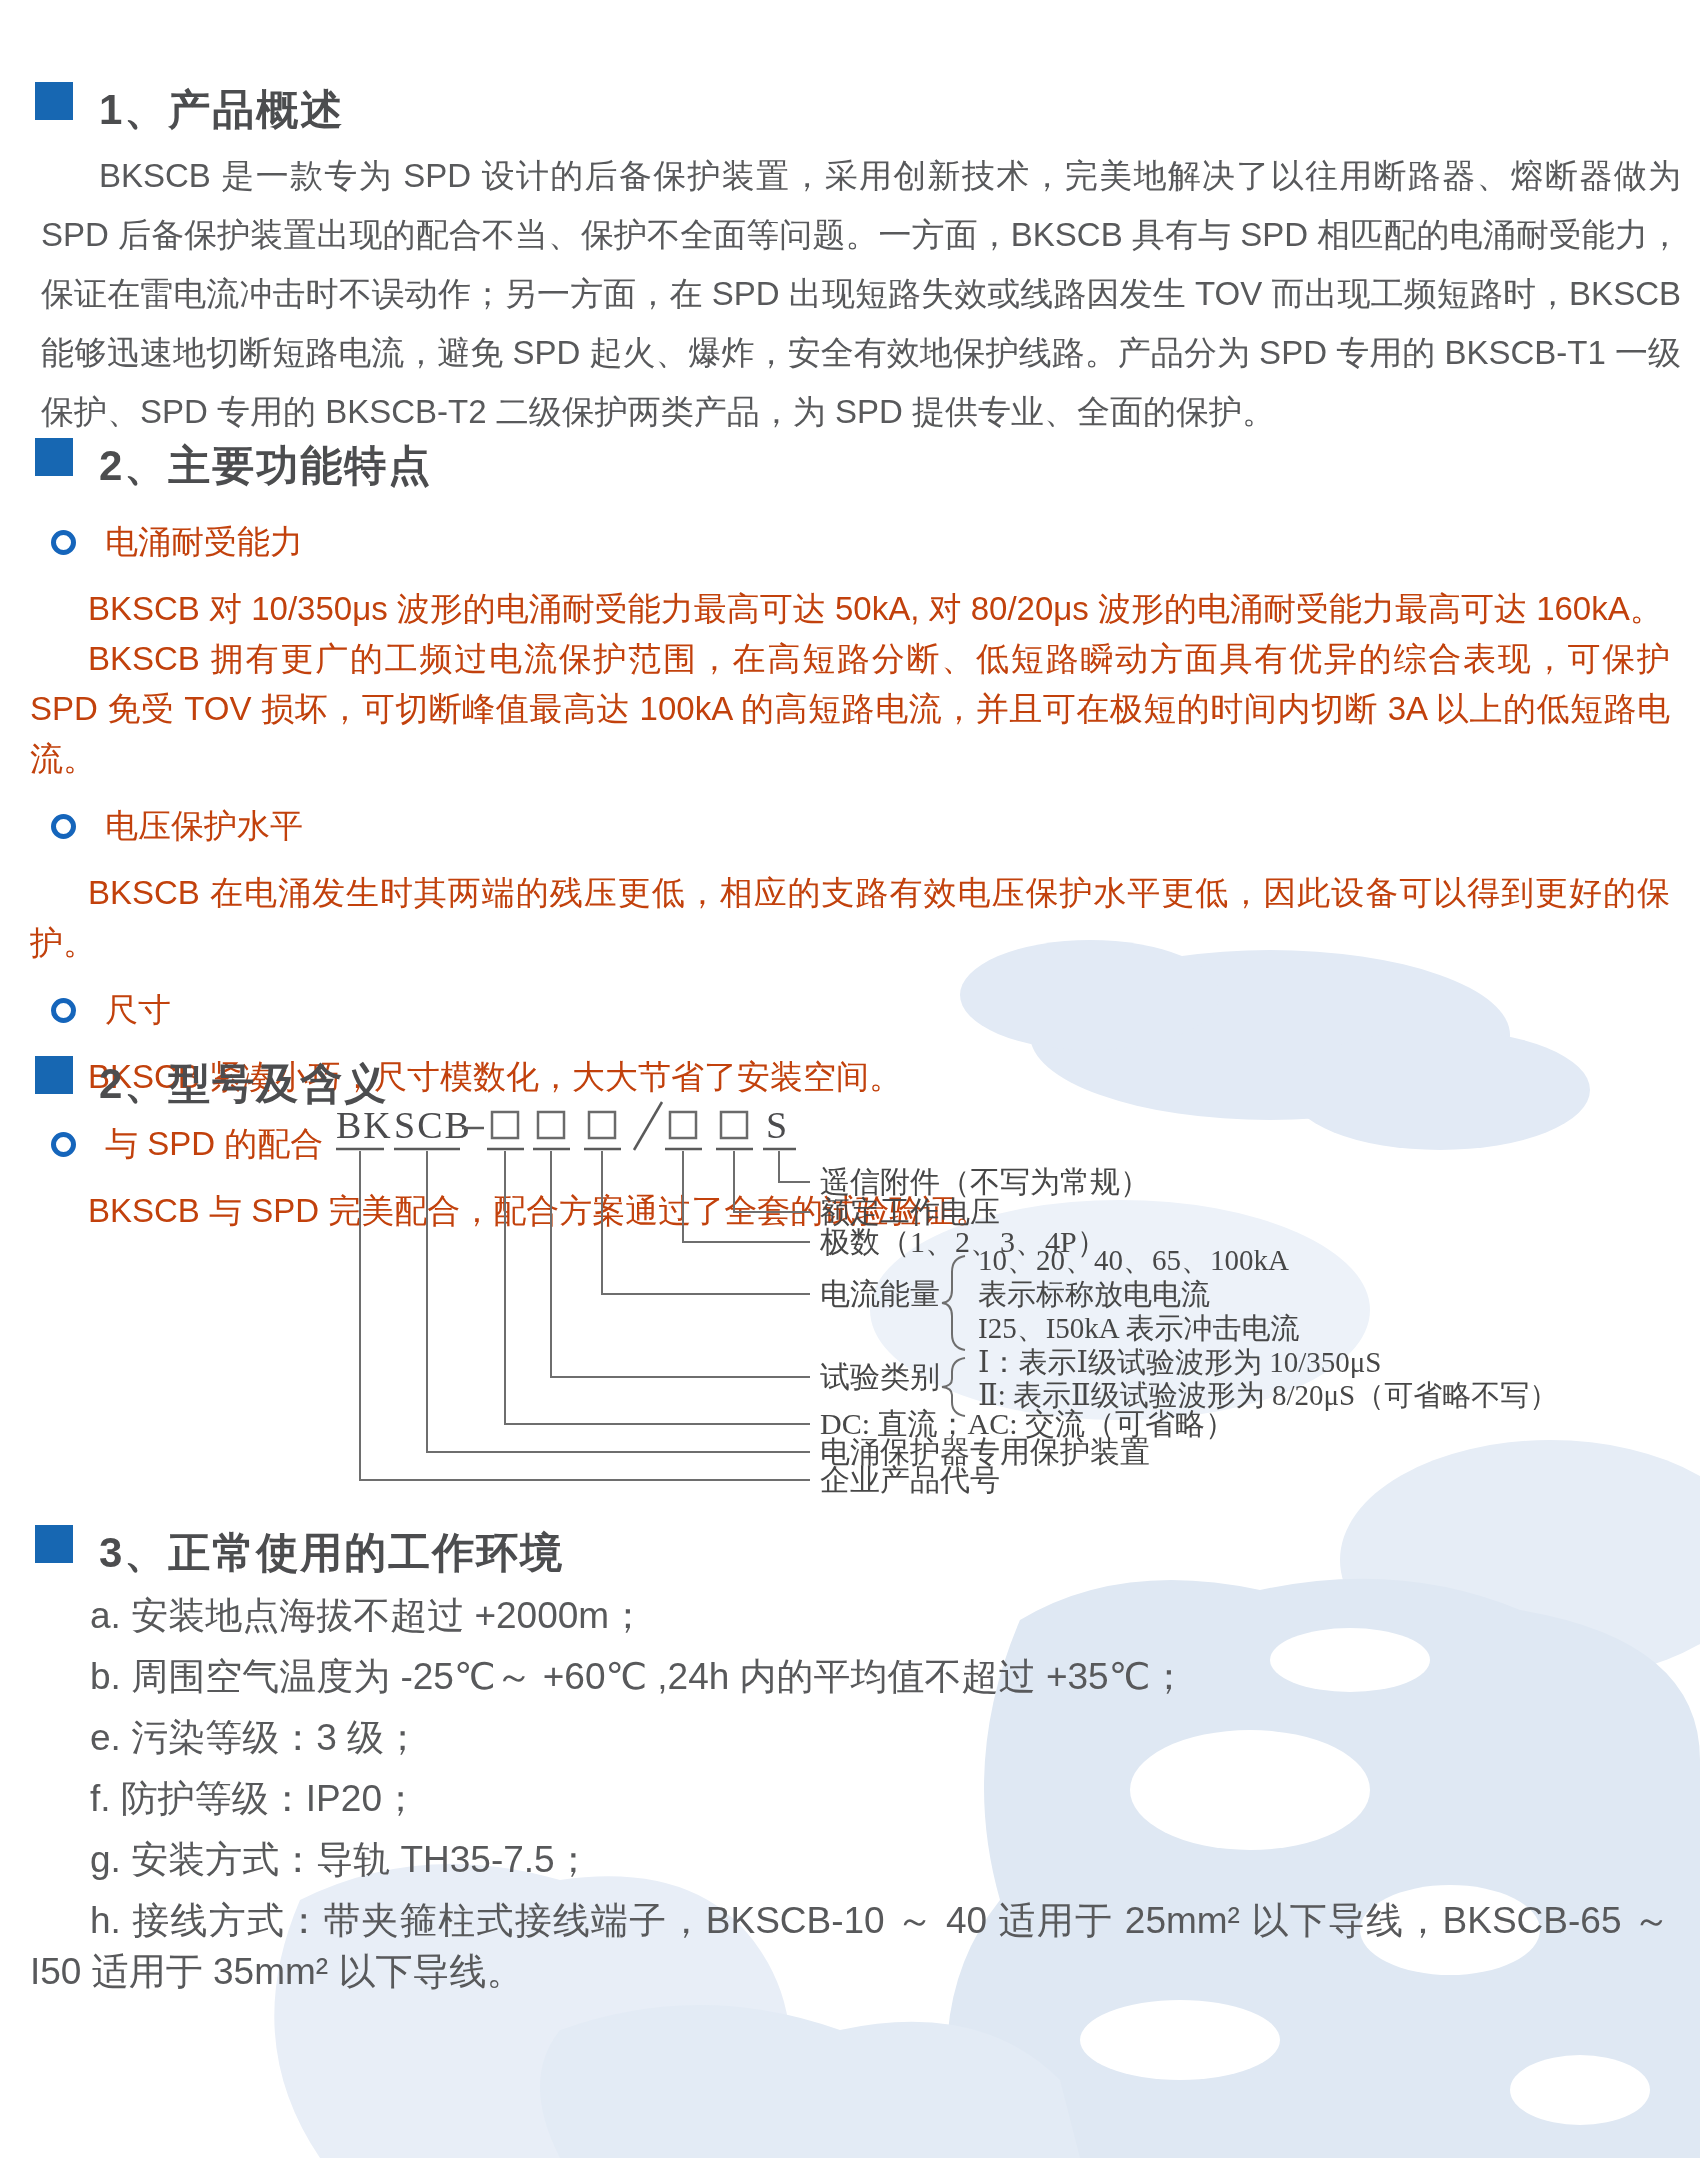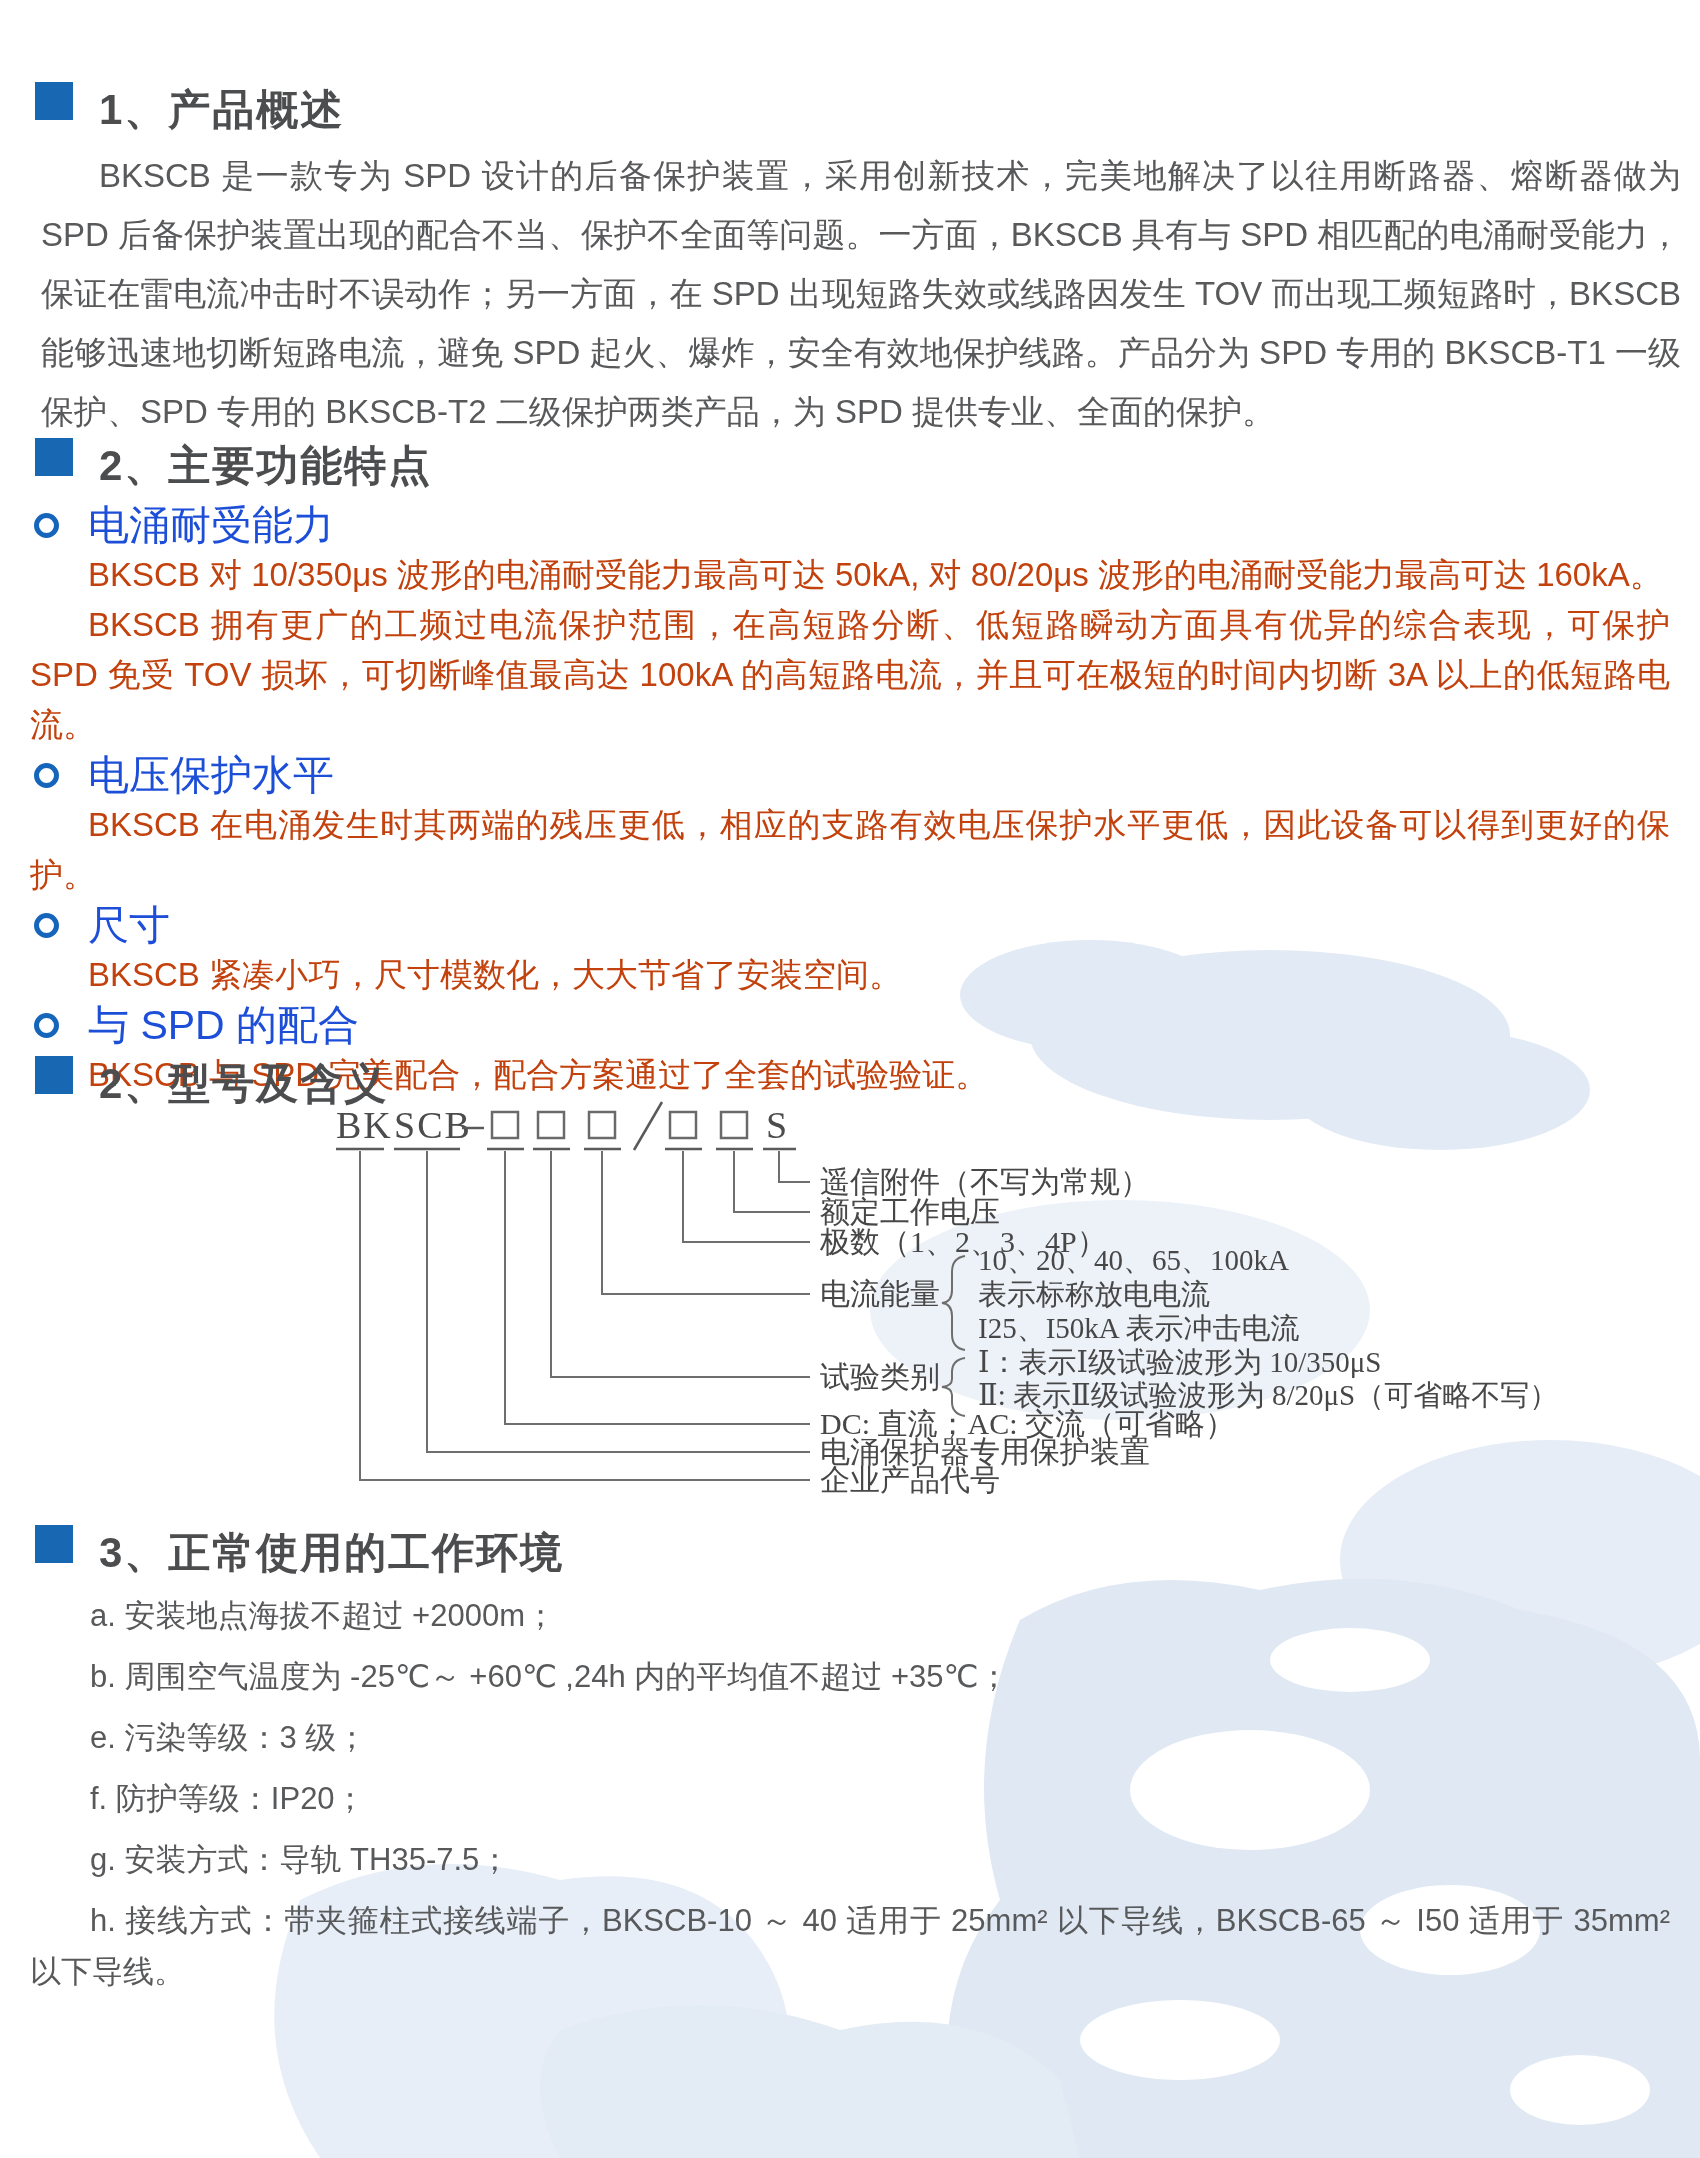--- a/index.html
+++ b/index.html
@@ -17,29 +17,29 @@
   .sec-h{position:absolute;left:35px;display:flex;align-items:flex-start;z-index:2;}
   .sq{width:38px;height:38px;background:#1767b2;margin-right:26px;flex:0 0 auto;}
   .sec-h .t{font-size:42px;font-weight:bold;color:#4c4d4f;letter-spacing:2px;white-space:nowrap;}
   
   .para{
     position:absolute;left:41px;width:1640px;margin:0;
     font-size:33px;line-height:59px;text-align:justify;text-indent:58px;color:#58595b;
   }
   
   .features{position:absolute;left:30px;top:500px;width:1640px;}
-  .feat-title{position:relative;margin:0;padding-left:58px;font-size:41px;line-height:50px;color:#1d4ed8;}
+  .feat-title{position:relative;margin:17px;padding-left:58px;font-size:33px;line-height:50px;color:#c2410c;}
   .ring{
     position:absolute;left:4px;top:13px;width:25px;height:25px;box-sizing:border-box;
     border:5px solid #1565bb;border-radius:50%;background:#ffffff;
   }
   .feat-desc{margin:0;font-size:33px;line-height:50px;text-align:justify;text-indent:58px;color:#c2410c;}
   
   .env{position:absolute;left:30px;top:1590px;width:1640px;}
-  .env p{margin:0 0 10px 0;font-size:31px;line-height:51px;text-align:justify;text-indent:60px;color:#58595b;}
+  .env p{margin:0 0 10px 0;font-size:37px;line-height:51px;text-align:justify;text-indent:60px;color:#58595b;}
   
   .diagram{position:absolute;left:0;top:1092px;z-index:1;}
   .diagram text{
     font-family:"Liberation Serif","DejaVu Serif",serif;
     fill:#474747;
   }
   .diagram .code{font-size:38px;letter-spacing:2px;fill:#4c4c4e;}
   .diagram .lbl{font-size:30px;}
   .diagram .sub{font-size:29px;}
   .dline{stroke:#6e6e6e;stroke-width:2;fill:none;}

